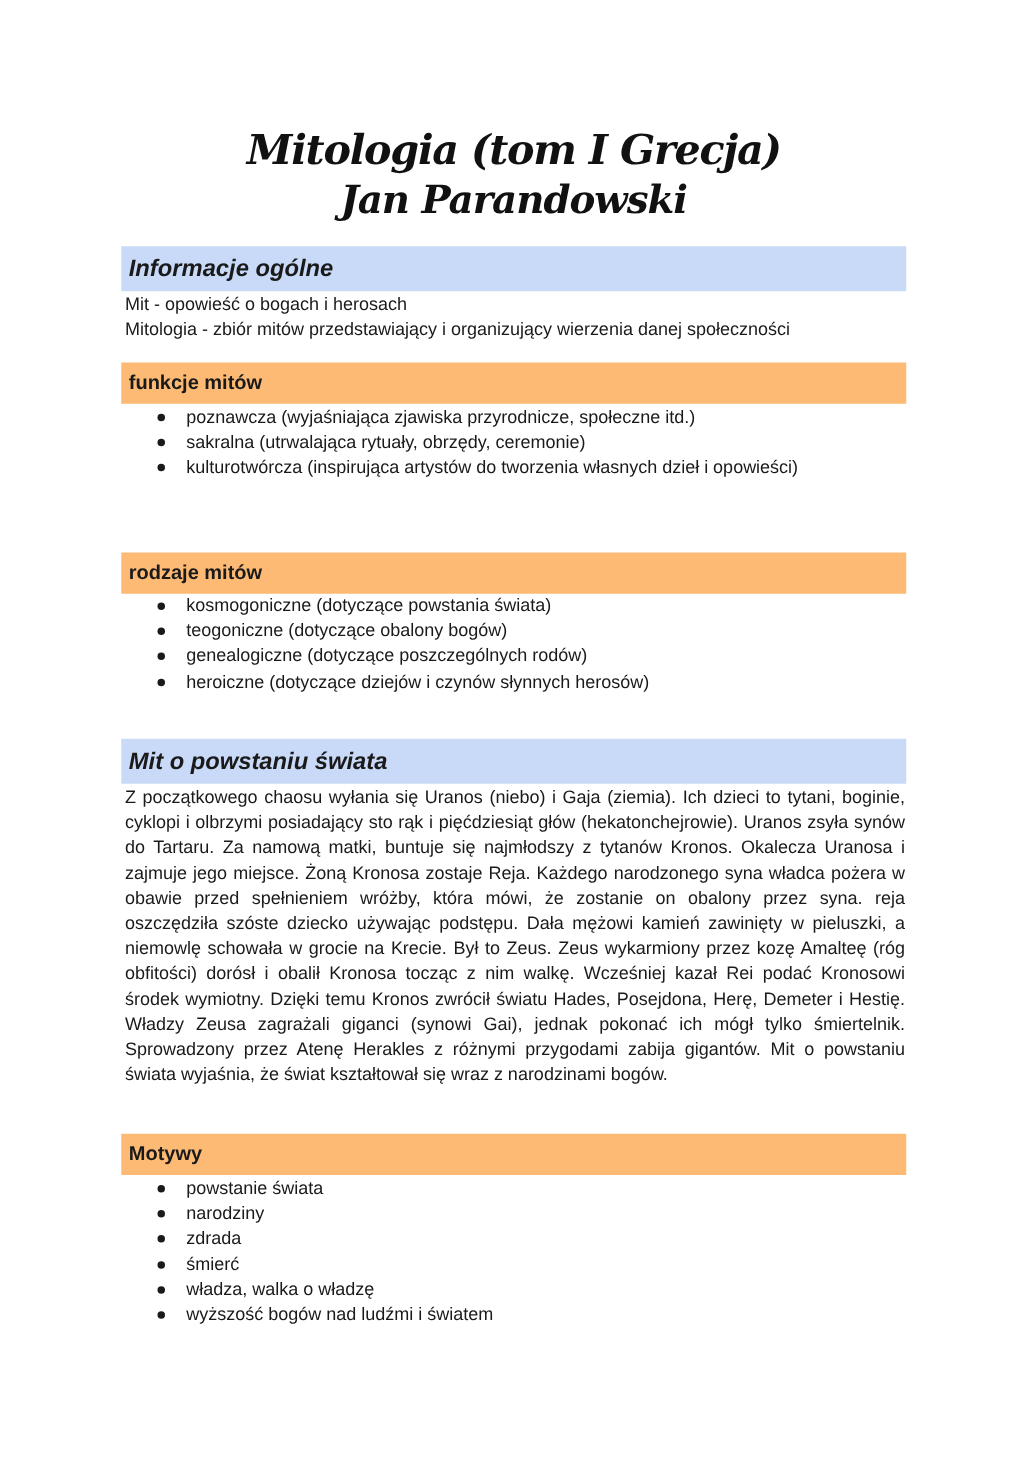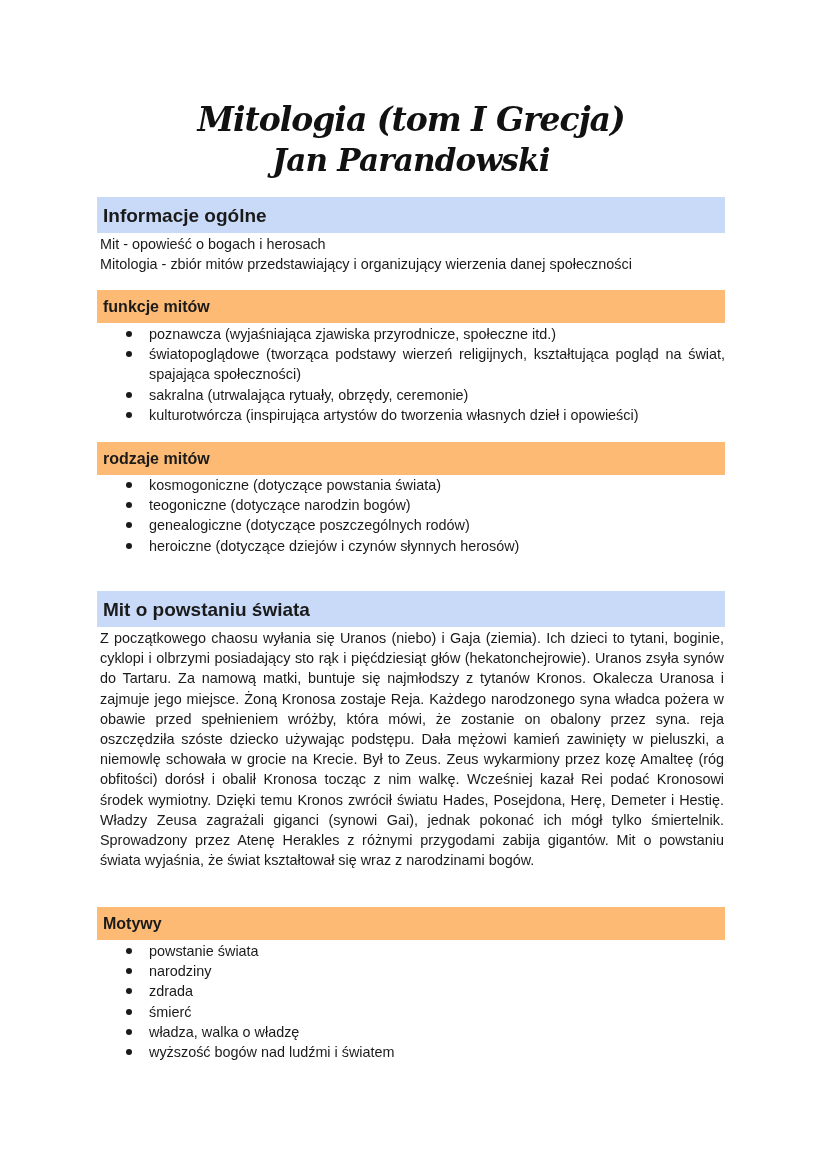--- a/index.html
+++ b/index.html
@@ -16,21 +16,21 @@
   }
   .subtitle {
     font-family: "DejaVu Serif", serif; font-style: italic; font-weight: bold;
     font-size: 31px; line-height: 32px; letter-spacing: -0.8px; color: #111;
     margin: 2px 0 0 0;
   }
   .band {
     position: absolute; left: 0; width: 628px; box-sizing: border-box;
     padding-left: 6px; font-weight: bold; color: #1a1a1a;
   }
-  .band.h1 { background: #c9daf8; height: 36px; font-size: 19px; line-height: 38px; }
+  .band.h1 { background: #c9daf8; height: 36px; font-size: 19px; line-height: 38px; font-style: italic; }
   .band.h2 { background: #fdba74; height: 33px; font-size: 16px; line-height: 34px; }
   .deflines { position: absolute; left: 3px; width: 625px; font-size: 14.4px; line-height: 20px; }
   .deflines b { font-weight: normal; }
   ul.bullets {
     position: absolute; left: 0; width: 628px; margin: 0; padding: 0; list-style: none;
     font-size: 14.4px; line-height: 20.2px;
   }
   ul.bullets li { position: relative; padding-left: 52px; text-align: justify; }
   ul.bullets li::before {
     content: ""; position: absolute; left: 29px; top: 7px; width: 6px; height: 6px;
@@ -53,29 +53,28 @@
 
   <div class="band h1" style="top:197px;">Informacje ogólne</div>
   <div class="deflines" style="top:234px;">
     <div><b>Mit -</b><span> opowieść o bogach i herosach</span></div>
     <div><b>Mitologia -</b><span> zbiór mitów przedstawiający i organizujący wierzenia danej społeczności</span></div>
   </div>
 
   <div class="band h2" style="top:290px;">funkcje mitów</div>
   <ul class="bullets" style="top:324px;">
     <li>poznawcza (wyjaśniająca zjawiska przyrodnicze, społeczne itd.)</li>
-    <li>światopoglądowe (tworząca podstawy wierzeń religijnych, kształtująca pogląd na świat, spajająca społeczności)</li>
     <li>sakralna (utrwalająca rytuały, obrzędy, ceremonie)</li>
     <li>kulturotwórcza (inspirująca artystów do tworzenia własnych dzieł i opowieści)</li>
   </ul>
 
   <div class="band h2" style="top:442px;">rodzaje mitów</div>
   <ul class="bullets" style="top:475px;">
     <li>kosmogoniczne (dotyczące powstania świata)</li>
-    <li>teogoniczne (dotyczące narodzin bogów)</li>
+    <li>teogoniczne (dotyczące obalony bogów)</li>
     <li>genealogiczne (dotyczące poszczególnych rodów)</li>
     <li>heroiczne (dotyczące dziejów i czynów słynnych herosów)</li>
   </ul>
 
   <div class="band h1" style="top:591px;">Mit o powstaniu świata</div>
   <p class="para" style="top:628px;">Z początkowego chaosu wyłania się Uranos (niebo) i Gaja (ziemia). Ich dzieci to tytani, boginie, cyklopi i olbrzymi posiadający sto rąk i pięćdziesiąt głów (hekatonchejrowie). Uranos zsyła synów do Tartaru. Za namową matki, buntuje się najmłodszy z tytanów Kronos. Okalecza Uranosa i zajmuje jego miejsce. Żoną Kronosa zostaje Reja. Każdego narodzonego syna władca pożera w obawie przed spełnieniem wróżby, która mówi, że zostanie on obalony przez syna. reja oszczędziła szóste dziecko używając podstępu. Dała mężowi kamień zawinięty w pieluszki, a niemowlę schowała w grocie na Krecie. Był to Zeus. Zeus wykarmiony przez kozę Amalteę (róg obfitości) dorósł i obalił Kronosa tocząc z nim walkę. Wcześniej kazał Rei podać Kronosowi środek wymiotny. Dzięki temu Kronos zwrócił światu Hades, Posejdona, Herę, Demeter i Hestię. Władzy Zeusa zagrażali giganci (synowi Gai), jednak pokonać ich mógł tylko śmiertelnik. Sprowadzony przez Atenę Herakles z różnymi przygodami zabija gigantów. Mit o powstaniu świata wyjaśnia, że świat kształtował się wraz z narodzinami bogów.</p>
 
   <div class="band h2" style="top:907px;">Motywy</div>
   <ul class="bullets" style="top:941px;">
     <li>powstanie świata</li>

